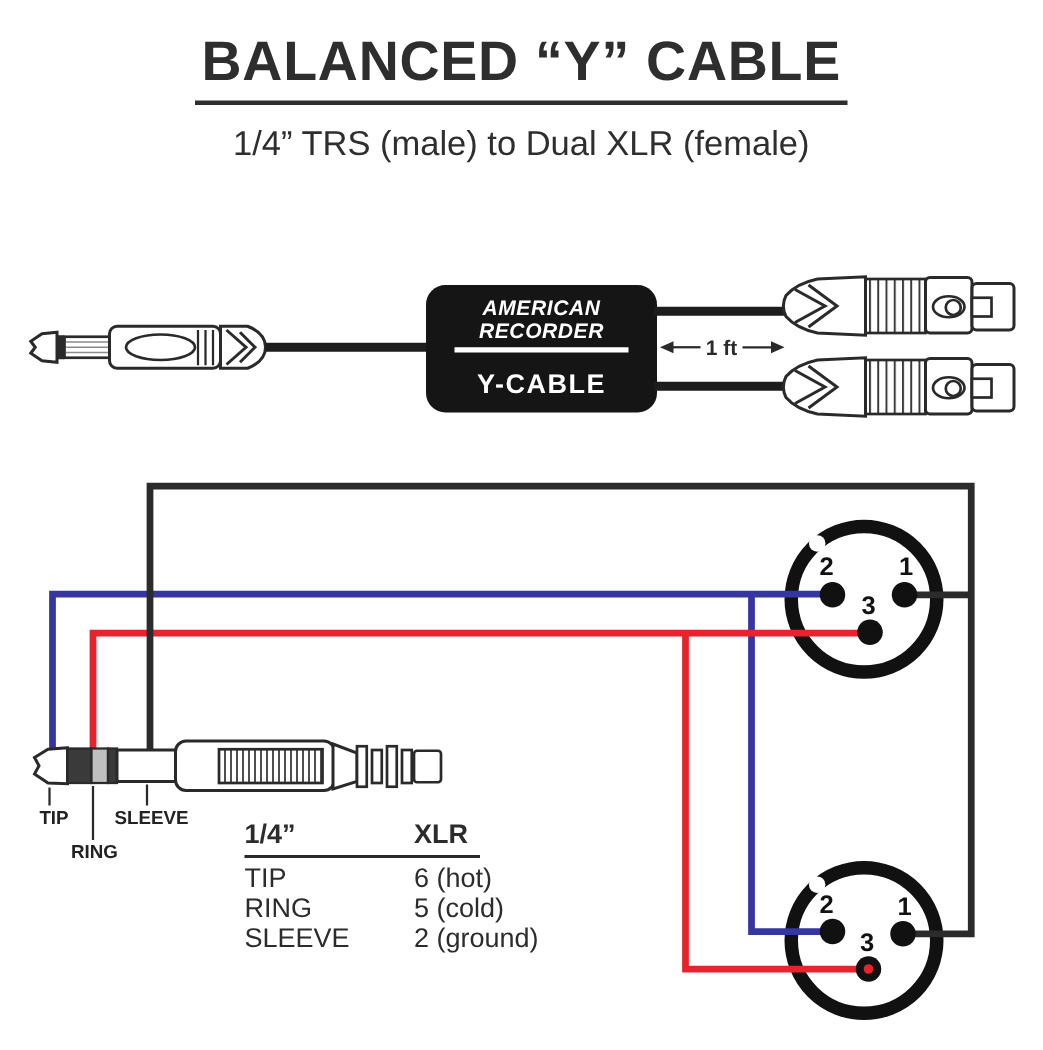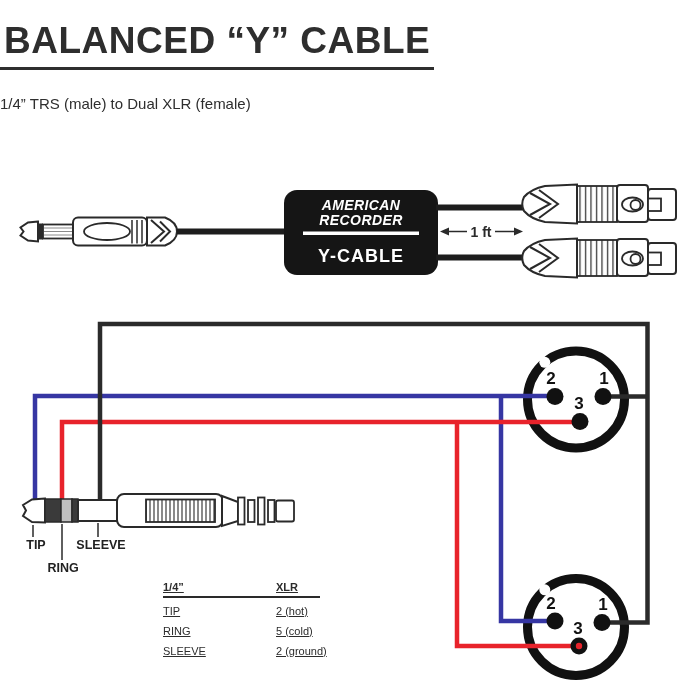--- a/index.html
+++ b/index.html
@@ -1,30 +1,30 @@
 <!DOCTYPE html>
 <html><head>
 <meta charset="utf-8">
 <style>
   html,body{margin:0;padding:0;background:#fff;}
   .page{position:relative;width:695px;height:700px;background:#ffffff;overflow:hidden;
         font-family:"Liberation Sans",sans-serif;color:#2d2d2d;}
-  .header{position:absolute;top:20px;left:0;width:695px;}
+  .header{position:absolute;top:20px;left:0;width:695px;text-align:center;}
   .header h1{margin:0 auto;display:inline-block;font-size:37px;font-weight:bold;
              letter-spacing:.5px;color:#2e2e2e;border-bottom:3.5px solid #2e2e2e;
              padding:0 4px 5px 4px;}
-  .subtitle{margin-top:25px;font-size:15px;color:#2e2e2e;}
+  .subtitle{margin-top:12px;font-size:23px;color:#2e2e2e;}
   svg{position:absolute;top:0;left:0;}
   svg text{font-family:"Liberation Sans",sans-serif;}
   .pin-num{font-size:17px;font-weight:bold;fill:#111;}
   .part-label{font-size:12.5px;font-weight:bold;fill:#222;}
   .dim-label{font-size:14px;font-weight:bold;fill:#2a2a2a;}
   .brand{font-size:14px;font-weight:bold;font-style:italic;fill:#ffffff;letter-spacing:.4px;}
   .model{font-size:18px;font-weight:bold;fill:#ffffff;letter-spacing:1px;}
-  .wiring-table{position:absolute;left:163px;top:581px;width:180px;font-size:11px;color:#2c2c2c;text-decoration:underline;}
+  .wiring-table{position:absolute;left:163px;top:546px;width:180px;font-size:18px;color:#2c2c2c;}
   .t-header{display:flex;font-weight:bold;width:157px;border-bottom:2.5px solid #2a2a2a;
             padding-bottom:3px;}
   .t-row{display:flex;line-height:20px;white-space:nowrap;}
   .t-rows{margin-top:3px;}
   .c1{width:110px;flex:none;}
   .c2{flex:none;padding-left:3px;}
 </style>
 </head>
 <body>
 
@@ -172,21 +172,21 @@
   </svg>
 
   <div class="wiring-table">
     <div class="t-header">
       <span class="c1">1/4”</span>
       <span class="c2">XLR</span>
     </div>
     <div class="t-rows">
       <div class="t-row">
         <span class="c1">TIP</span>
-        <span class="c2">2 (hot)</span>
+        <span class="c2">6 (hot)</span>
       </div>
       <div class="t-row">
         <span class="c1">RING</span>
         <span class="c2">5 (cold)</span>
       </div>
       <div class="t-row">
         <span class="c1">SLEEVE</span>
         <span class="c2">2 (ground)</span>
       </div>
     </div>

